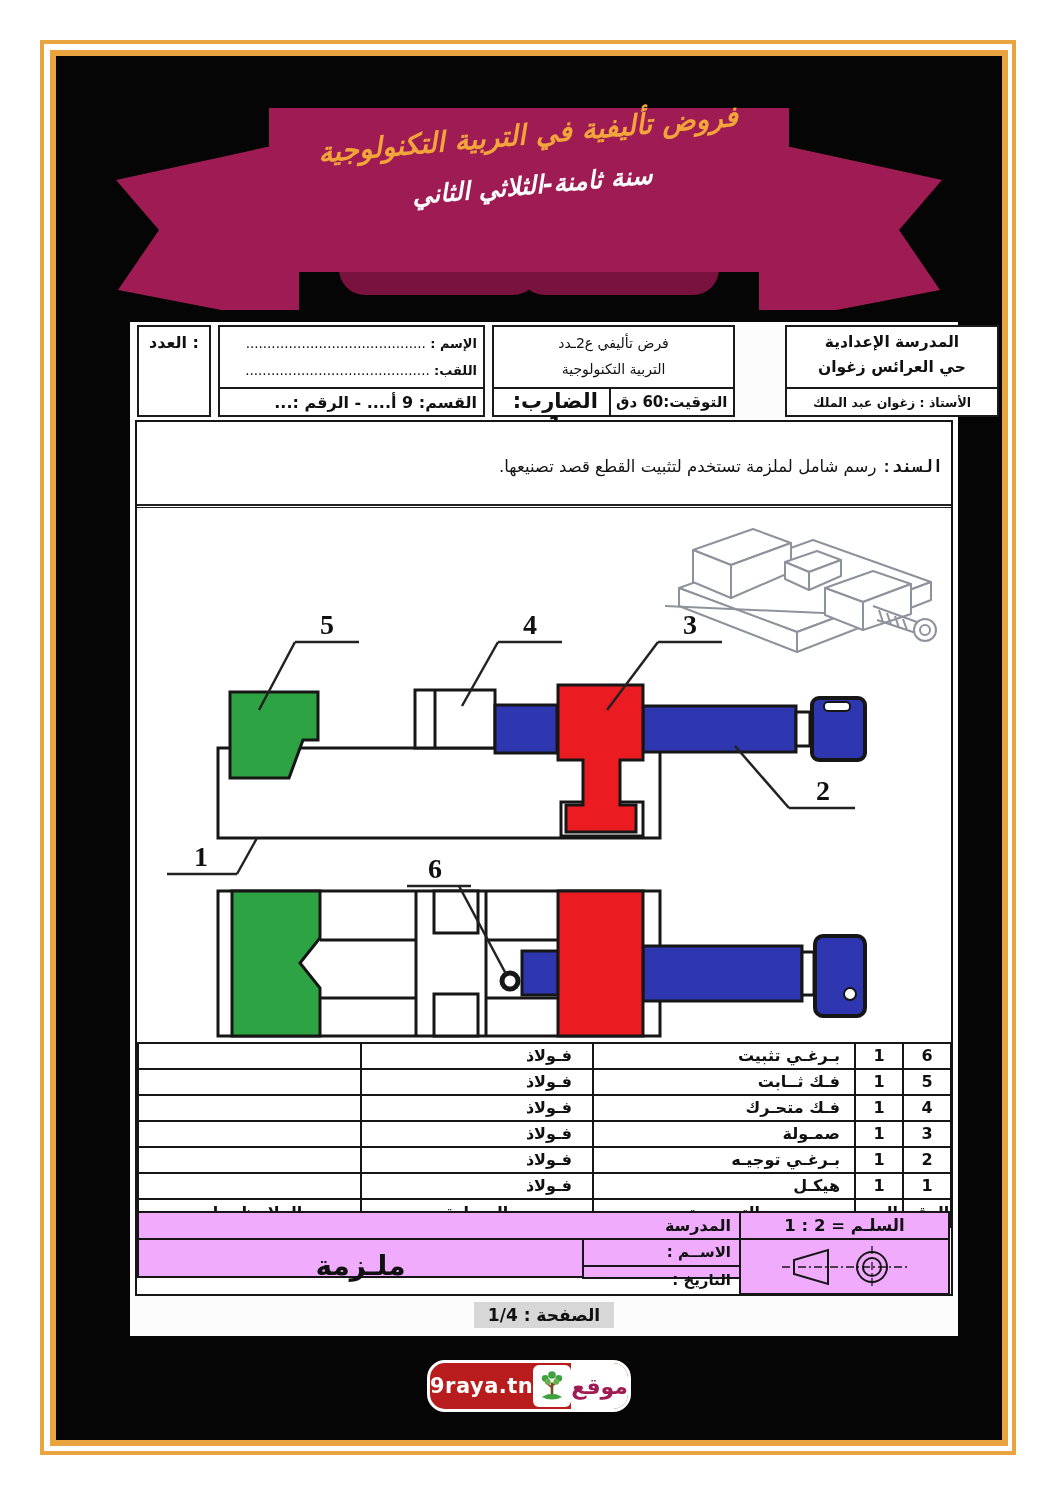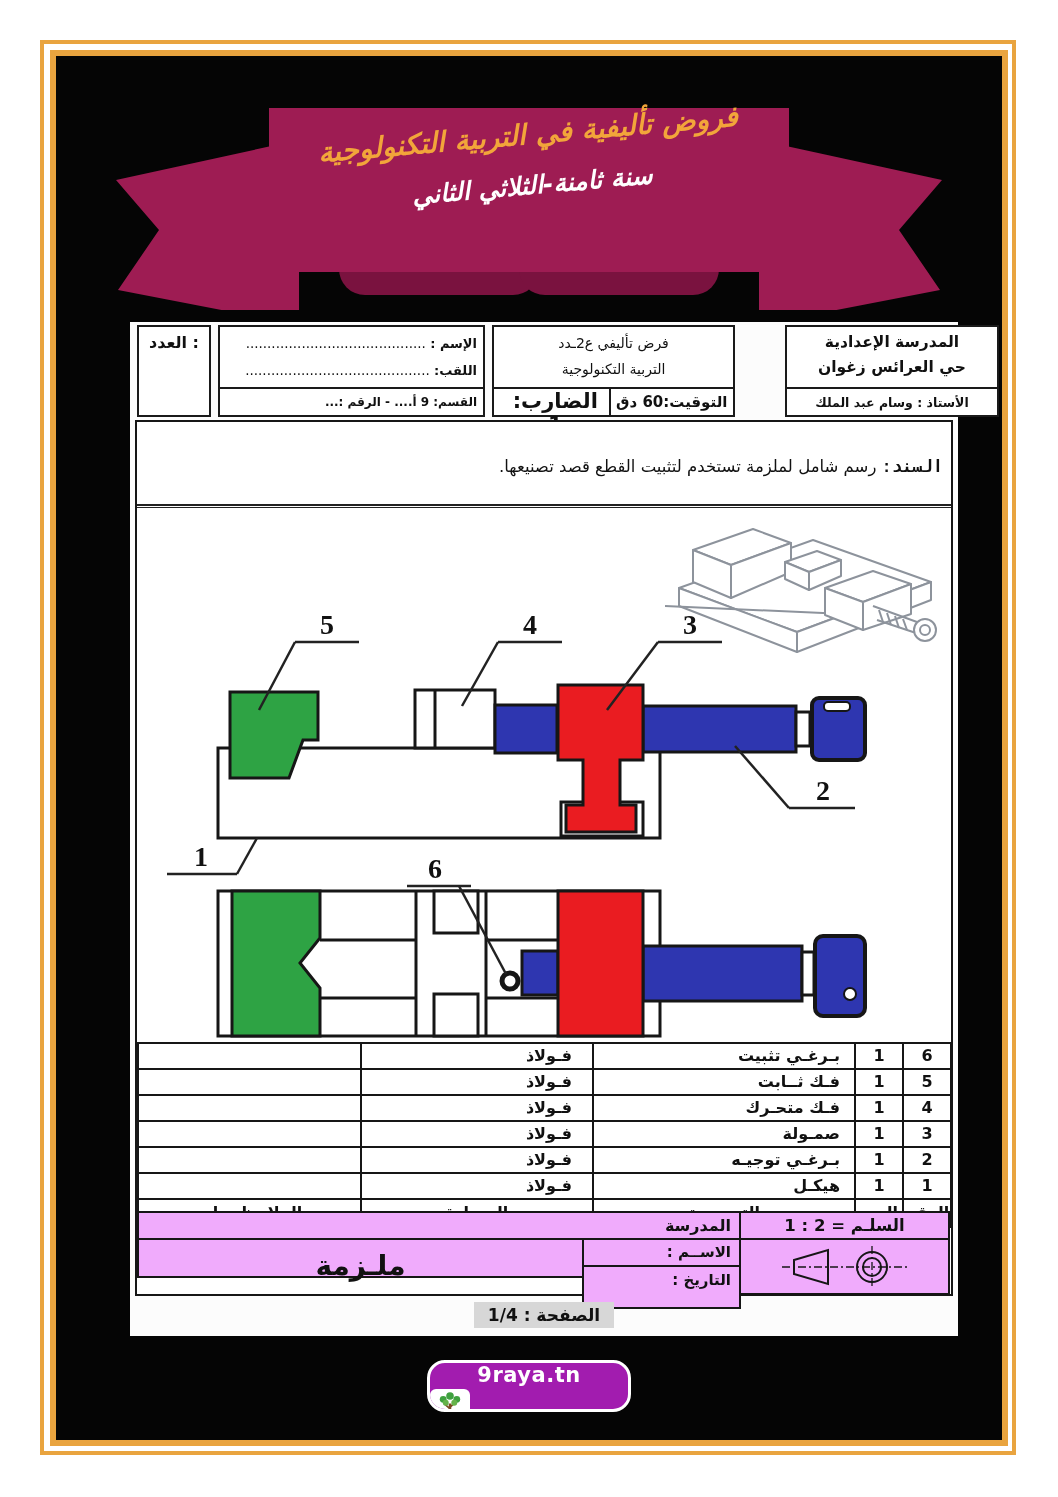--- a/index.html
+++ b/index.html
@@ -19,21 +19,21 @@
   .hdr-box{position:absolute;top:3px;height:92px;border:2px solid #1a1a1a;box-sizing:border-box;background:#fff;}
   .hdr-grade{left:7px;width:74px;}
   .hdr-grade div{margin-top:6px;text-align:center;font-weight:bold;font-size:16px;}
   .hdr-student{left:88px;width:267px;}
   .hdr-exam{left:362px;width:243px;}
   .hdr-school{left:612px;width:214px;margin-left:43px;}
   .hdr-top{height:60px;padding:3px 6px;box-sizing:border-box;}
   .hdr-strip{height:28px;border-top:2px solid #1a1a1a;box-sizing:border-box;display:flex;align-items:center;}
   .dotline{font-size:13.5px;direction:rtl;text-align:right;line-height:26px;white-space:nowrap;overflow:hidden;}
   .dotline b{font-size:13px;}
-  .class-line{width:100%;text-align:right;direction:rtl;font-weight:bold;font-size:12px;padding:0 6px;}
+  .class-line{width:100%;text-align:right;direction:rtl;font-weight:bold;font-size:16px;padding:0 6px;}
   .exam-title{text-align:center;font-weight:normal;font-size:14px;line-height:26px;direction:rtl;}
   .exam-strip{direction:rtl;}
   .exam-strip .t{flex:1.15;text-align:center;font-weight:bold;font-size:15px;}
   .exam-strip .c{flex:1;text-align:center;font-weight:bold;font-size:21px;border-right:2px solid #1a1a1a;height:100%;line-height:24px;margin-left:8px;}
   .school-title{text-align:center;font-weight:bold;font-size:15.5px;line-height:25px;direction:rtl;}
   .teacher{width:100%;text-align:center;direction:rtl;font-size:12.5px;font-weight:600;}
   
   .main-frame{position:absolute;left:5px;top:98px;width:818px;height:876px;border:2.5px solid #161616;box-sizing:border-box;background:#fff;}
   .support{position:absolute;top:34px;right:8px;direction:rtl;font-size:16.5px;}
   .support b{font-size:17px;font-family:Liberation Mono, monospace;}
@@ -48,27 +48,27 @@
   .parts td.n{text-align:right;padding-right:14px;}
   .parts td.m{text-align:right;padding-right:20px;}
   .parts tr.hdr td{text-align:center;font-weight:bold;height:26px;font-size:16px;}
   
   .tblock{position:absolute;top:789px;left:0;width:813px;height:84px;}
   .tb-cell{position:absolute;border:2px solid #161616;box-sizing:border-box;background:#f0abfc;direction:rtl;}
   .tb-scale{right:0;top:0;width:211px;height:29px;text-align:center;font-weight:bold;font-size:16.5px;line-height:25px;}
   .tb-school{right:209px;left:0;top:0;height:29px;text-align:right;padding-right:8px;font-weight:bold;font-size:16px;line-height:25px;}
   .tb-symbol{right:0;top:27px;width:211px;height:57px;display:flex;align-items:center;justify-content:center;}
   .tb-name{right:209px;top:27px;width:159px;height:29px;text-align:right;padding-right:8px;font-weight:bold;font-size:15px;line-height:25px;}
-  .tb-date{right:209px;top:54px;width:159px;height:44px;text-align:right;padding-right:8px;font-weight:bold;font-size:15px;line-height:26px;}
+  .tb-date{right:209px;top:54px;width:159px;height:14px;text-align:right;padding-right:8px;font-weight:bold;font-size:15px;line-height:26px;}
   .tb-title{right:366px;left:0;top:27px;height:40px;text-align:center;font-weight:bold;font-size:28px;line-height:52px;letter-spacing:2px;}
   .page-num{position:absolute;top:980px;width:100%;text-align:center;}
   .page-num span{background:#d7d7d7;padding:3px 14px;font-weight:bold;font-size:17px;direction:rtl;display:inline-block;}
   
-  .logo{position:absolute;left:427px;top:1360px;width:204px;height:52px;display:flex;flex-direction:column;
-        background:#a21caf;border:3px solid #fff;border-radius:18px;box-sizing:border-box;overflow:hidden;align-items:stretch;}
+  .logo{position:absolute;left:427px;top:1360px;width:204px;height:52px;display:flex;flex-direction:row;
+        background:#b91c1c;border:3px solid #fff;border-radius:18px;box-sizing:border-box;overflow:hidden;align-items:stretch;}
   .logo-site{flex:1;color:#fff;font-weight:bold;font-size:21px;display:flex;align-items:center;justify-content:center;letter-spacing:.5px;}
   .logo-tree{width:40px;background:#fff;display:flex;align-items:center;justify-content:center;border-radius:6px;margin:2px 0;}
   .logo-word{width:58px;background:#fff;color:#9E1C53;font-weight:bold;font-size:22px;display:flex;align-items:center;justify-content:center;border-radius:0 14px 14px 0;}
   svg text{font-family:"Liberation Serif", serif;font-weight:bold;}
 </style>
 </head>
 <body>
 
 <div class="frame-outer"></div>
 <div class="frame-inner"></div>
@@ -119,21 +119,21 @@
       <div class="c">الضارب: 1</div>
     </div>
   </div>
 
   <div class="hdr-box hdr-school">
     <div class="hdr-top">
       <div class="school-title">المدرسة الإعدادية</div>
       <div class="school-title">حي العرائس زغوان</div>
     </div>
     <div class="hdr-strip">
-      <div class="teacher">الأستاذ : وسام عبد الملك</div>
+      <div class="teacher">الأستاذ : زغوان عبد الملك</div>
     </div>
   </div>
 
   <div class="main-frame">
 
     <div class="support">
       <b>السند:</b>
       <span>رسم شامل لملزمة تستخدم لتثبيت القطع قصد تصنيعها.</span>
     </div>
     <div class="support-divider"></div>

